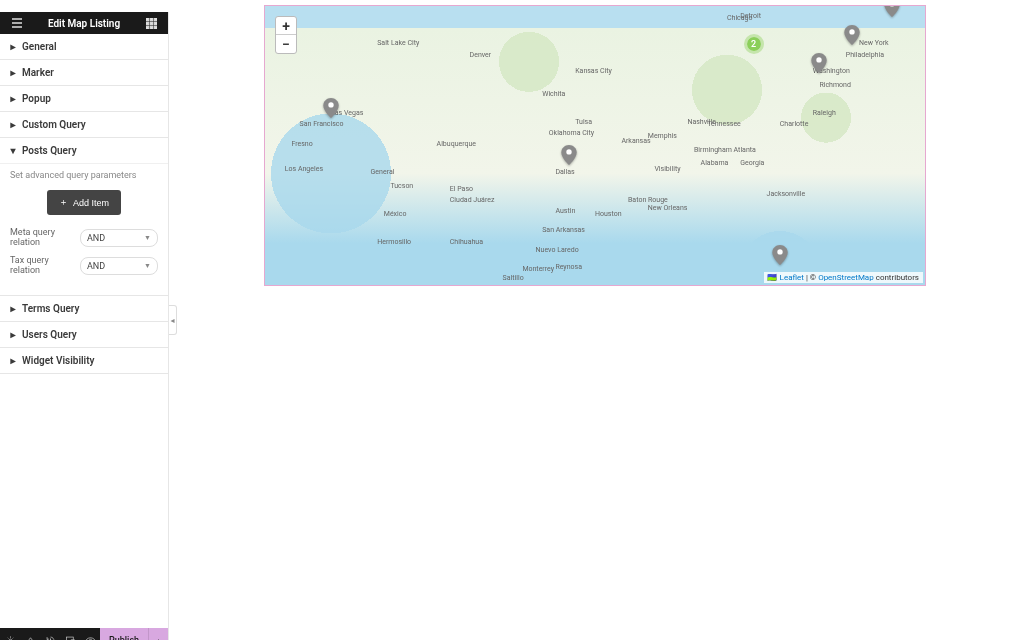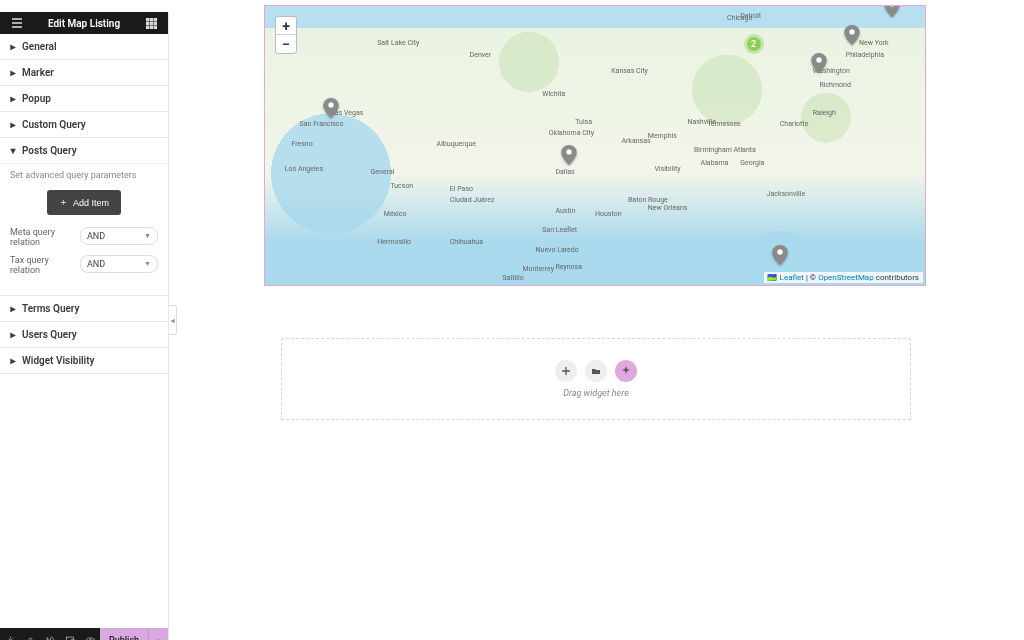--- a/index.html
+++ b/index.html
@@ -29,21 +29,21 @@
 .sections { flex: 1; overflow: auto; }
 .section { border-bottom: 1px solid #e6e6e6; }
 .section-head { display: flex; align-items: center; padding: 7px 10px; cursor: pointer; font-weight: 600; font-size: 10px; color: #3a3a3a; }
 .caret { width: 6px; height: 6px; margin-right: 6px; display: inline-flex; align-items: center; justify-content: center; }
 .section-body { padding: 6px 10px 12px; border-top: 1px solid #f0f0f0; position: relative; }
 .desc { font-size: 9px; color: #888; margin-bottom: 10px; }
 
 .add-item-btn { background: #444; color: #fff; border: none; padding: 6px 12px; font-size: 9px; border-radius: 3px; cursor: pointer; display: inline-flex; align-items: center; gap: 5px; margin: 0 auto 12px; }
 .add-item-wrap { text-align: center; }
 
-.form-row { display: flex; align-items: flex-start; gap: 6px; margin-bottom: 8px; }
+.form-row { display: flex; align-items: flex-end; gap: 6px; margin-bottom: 8px; }
 .form-row label { flex: 1; font-size: 9px; color: #666; }
 .select { flex: 1; border: 1px solid #ddd; border-radius: 8px; height: 18px; display: flex; align-items: center; justify-content: space-between; padding: 0 6px; font-size: 9px; background: #fff; cursor: pointer; }
 
 
 .bottom-bar { height: 24px; background: #1a1a1a; display: flex; align-items: center; }
 .bb-icon { width: 20px; height: 24px; display: flex; align-items: center; justify-content: center; cursor: pointer; }
 .bb-icon svg { width: 11px; height: 11px; fill: #ccc; }
 .publish { flex: 1; background: #d8a8e0; color: #1a1a1a; height: 100%; display: flex; align-items: center; justify-content: center; font-size: 9px; cursor: pointer; font-weight: 500; }
 .publish-caret { width: 20px; background: #d8a8e0; height: 100%; display: flex; align-items: center; justify-content: center; cursor: pointer; border-left: 1px solid rgba(0,0,0,0.1); }
 
@@ -260,26 +260,26 @@
             <span class="city" style="left: 4%; top: 48%;">Fresno</span>
             <span class="city" style="left: 10%; top: 37%;">Las Vegas</span>
             <span class="city" style="left: 3%; top: 57%;">Los Angeles</span>
             <span class="city" style="left: 16%; top: 58%;">General</span>
             <span class="city" style="left: 19%; top: 63%;">Tucson</span>
             <span class="city" style="left: 26%; top: 48%;">Albuquerque</span>
             <span class="city" style="left: 28%; top: 64%;">El Paso</span>
             <span class="city" style="left: 28%; top: 68%;">Ciudad Juárez</span>
             <span class="city" style="left: 44%; top: 58%;">Dallas</span>
             <span class="city" style="left: 44%; top: 72%;">Austin</span>
-            <span class="city" style="left: 42%; top: 79%;">San Leaflet</span>
+            <span class="city" style="left: 42%; top: 79%;">San Arkansas</span>
             <span class="city" style="left: 50%; top: 73%;">Houston</span>
             <span class="city" style="left: 43%; top: 44%;">Oklahoma City</span>
             <span class="city" style="left: 47%; top: 40%;">Tulsa</span>
             <span class="city" style="left: 42%; top: 30%;">Wichita</span>
-            <span class="city" style="left: 47%; top: 22%; margin-left: 36px;">Kansas City</span>
+            <span class="city" style="left: 47%; top: 22%;">Kansas City</span>
             <span class="city" style="left: 54%; top: 47%;">Arkansas</span>
             <span class="city" style="left: 58%; top: 45%;">Memphis</span>
             <span class="city" style="left: 64%; top: 40%;">Nashville</span>
             <span class="city" style="left: 67%; top: 41%;">Tennessee</span>
             <span class="city" style="left: 71%; top: 50%;">Atlanta</span>
             <span class="city" style="left: 78%; top: 41%;">Charlotte</span>
             <span class="city" style="left: 83%; top: 37%;">Raleigh</span>
             <span class="city" style="left: 84%; top: 27%;">Richmond</span>
             <span class="city" style="left: 83%; top: 22%;">Washington</span>
             <span class="city" style="left: 88%; top: 16%;">Philadelphia</span>
@@ -330,36 +330,16 @@
           </div>
 
         <div class="attrib">
           <span class="flag">🇺🇦</span>
           <a>Leaflet</a><span> | © </span><a>OpenStreetMap</a><span> contributors</span>
         </div>
 
       </div>
     </div>
 
-    <div class="drop-zone">
-      <div class="drop-actions">
-        <div class="drop-btn">
-            <svg viewBox="0 0 10 10">
-              <path d="M5 1v8M1 5h8" stroke="#555" stroke-width="1.3"></path>
-            </svg>
-          </div>
-        <div class="drop-btn">
-            <svg viewBox="0 0 10 10">
-              <path d="M1 3h3l1 1h4v4H1z" fill="#555"></path>
-            </svg>
-          </div>
-        <div class="drop-btn accent">
-            <svg viewBox="0 0 10 10">
-              <path d="M5 0l1 3 3 1-3 1-1 3-1-3-3-1 3-1z" fill="#555"></path>
-            </svg>
-          </div>
-      </div>
-      <div class="drop-text">Drag widget here</div>
-    </div>
 
   </main>
 
 </div>
 
 </body></html>

